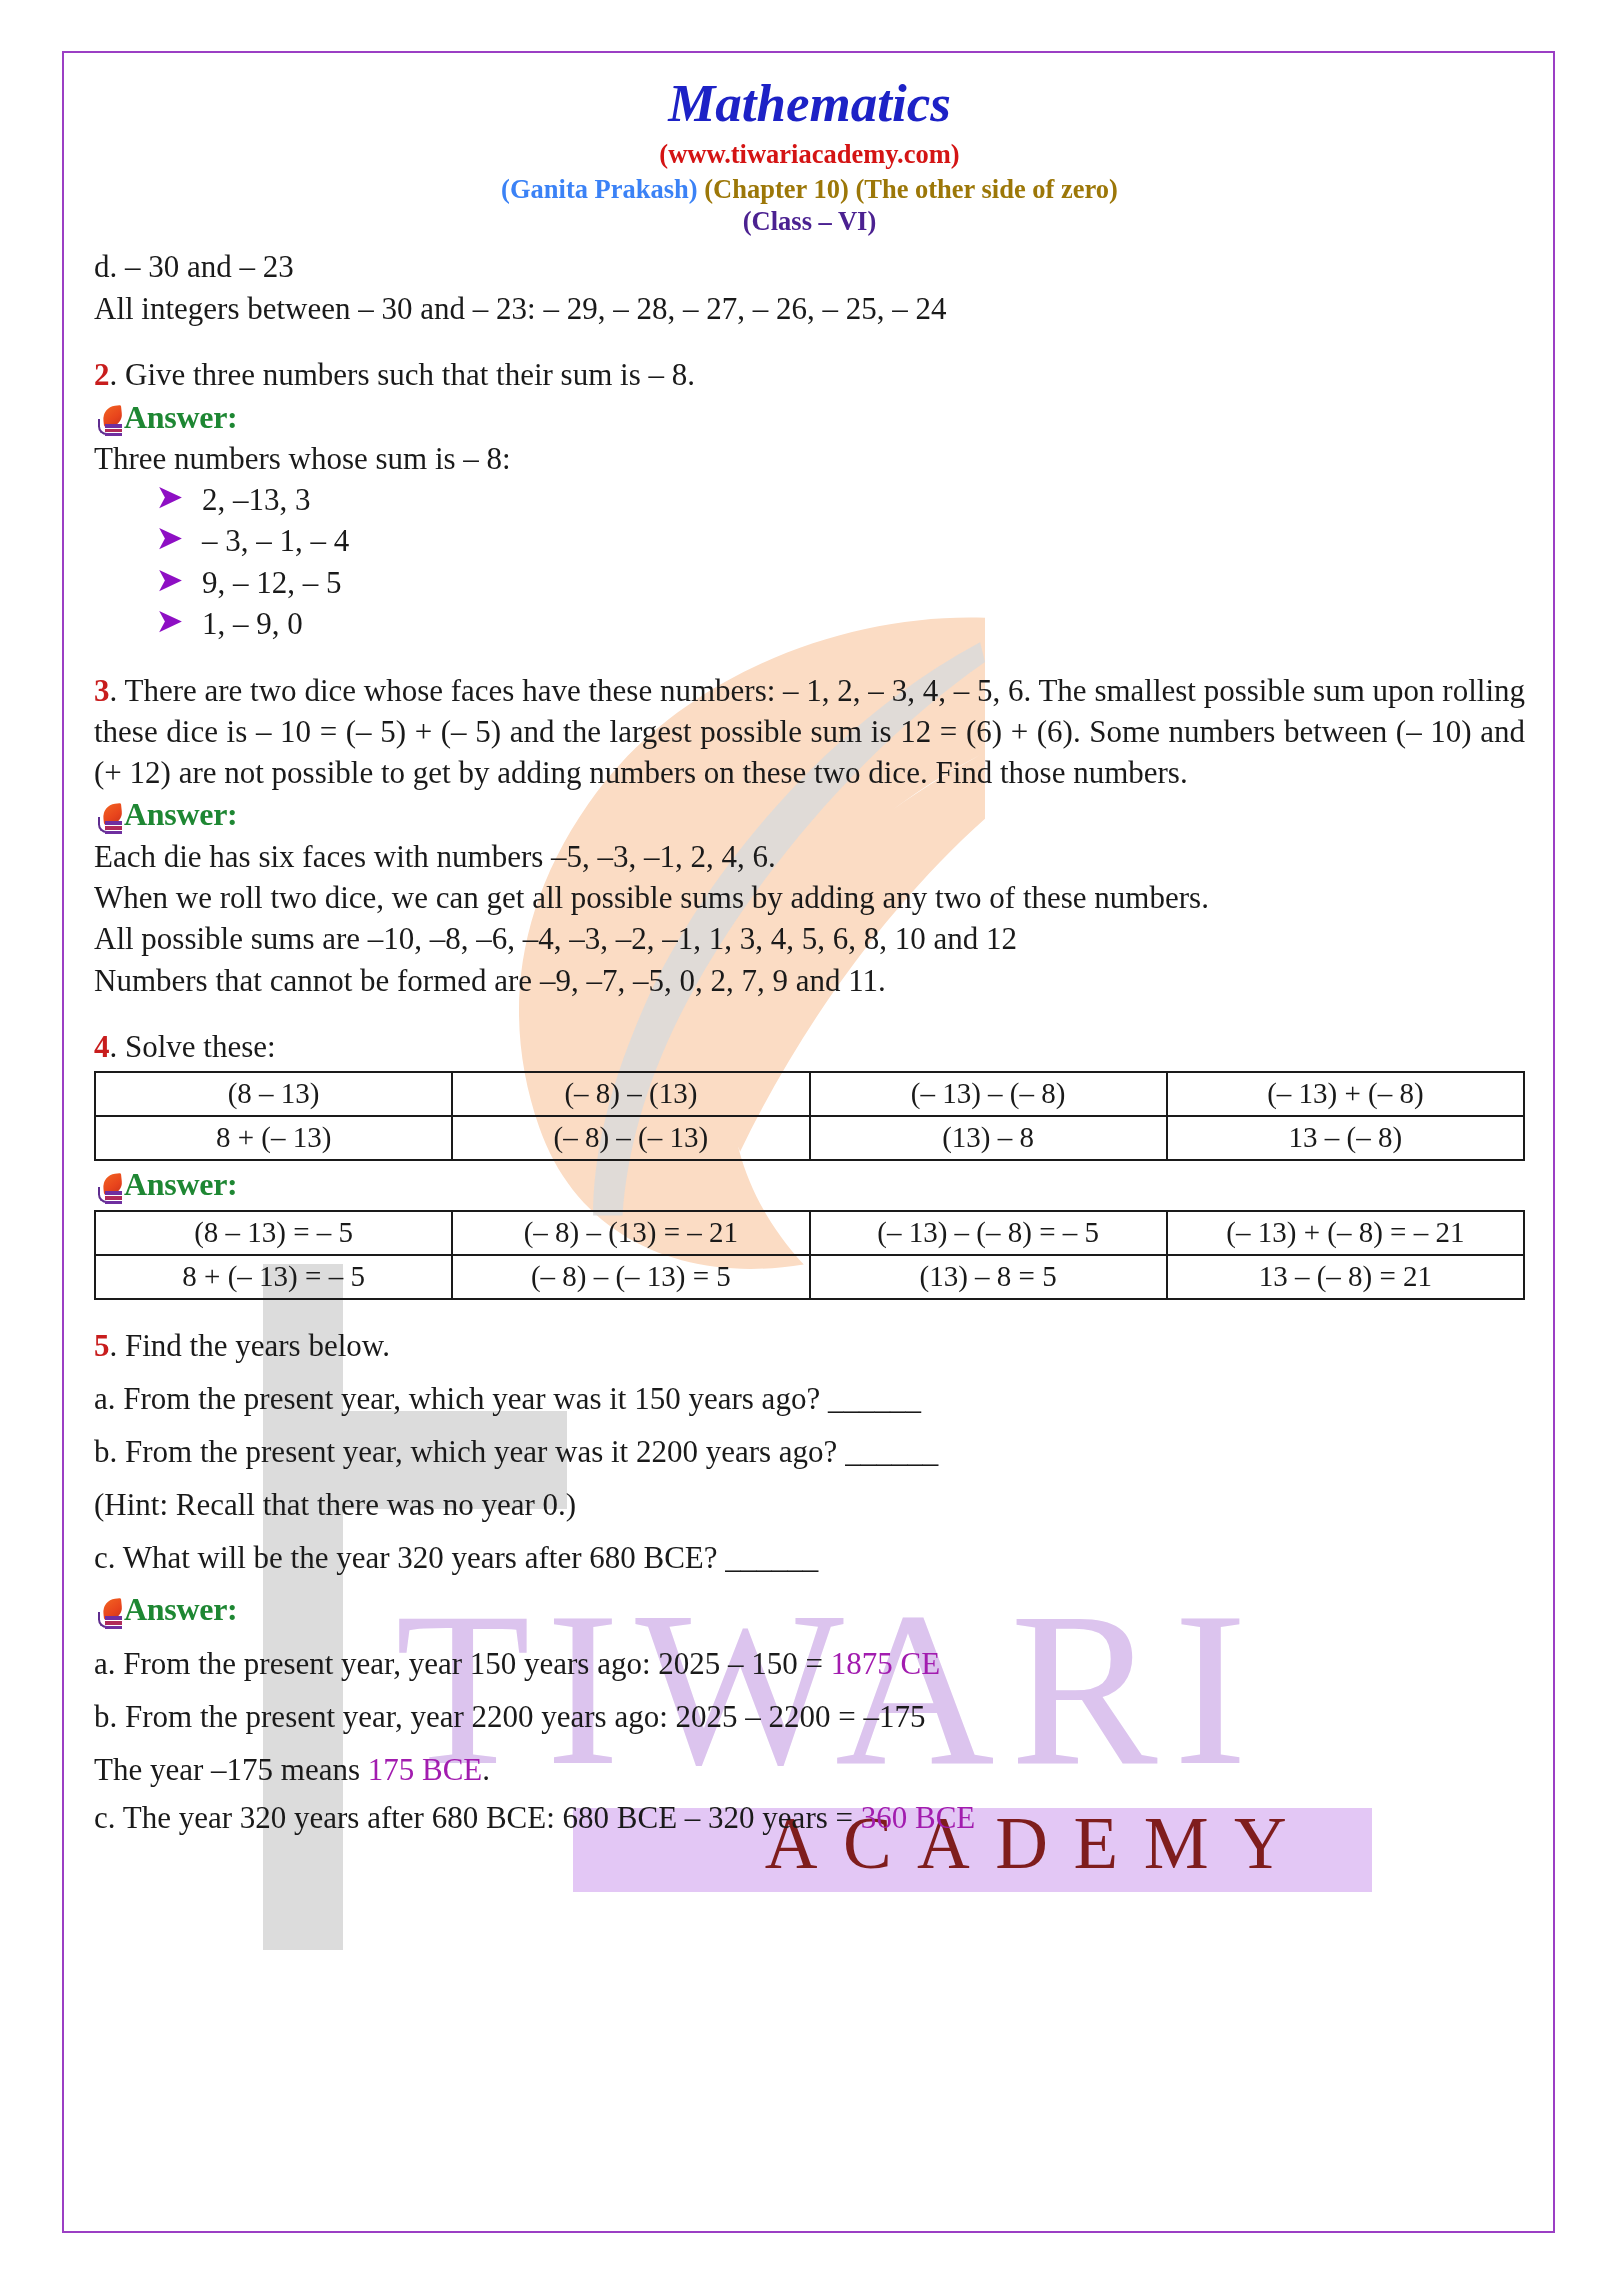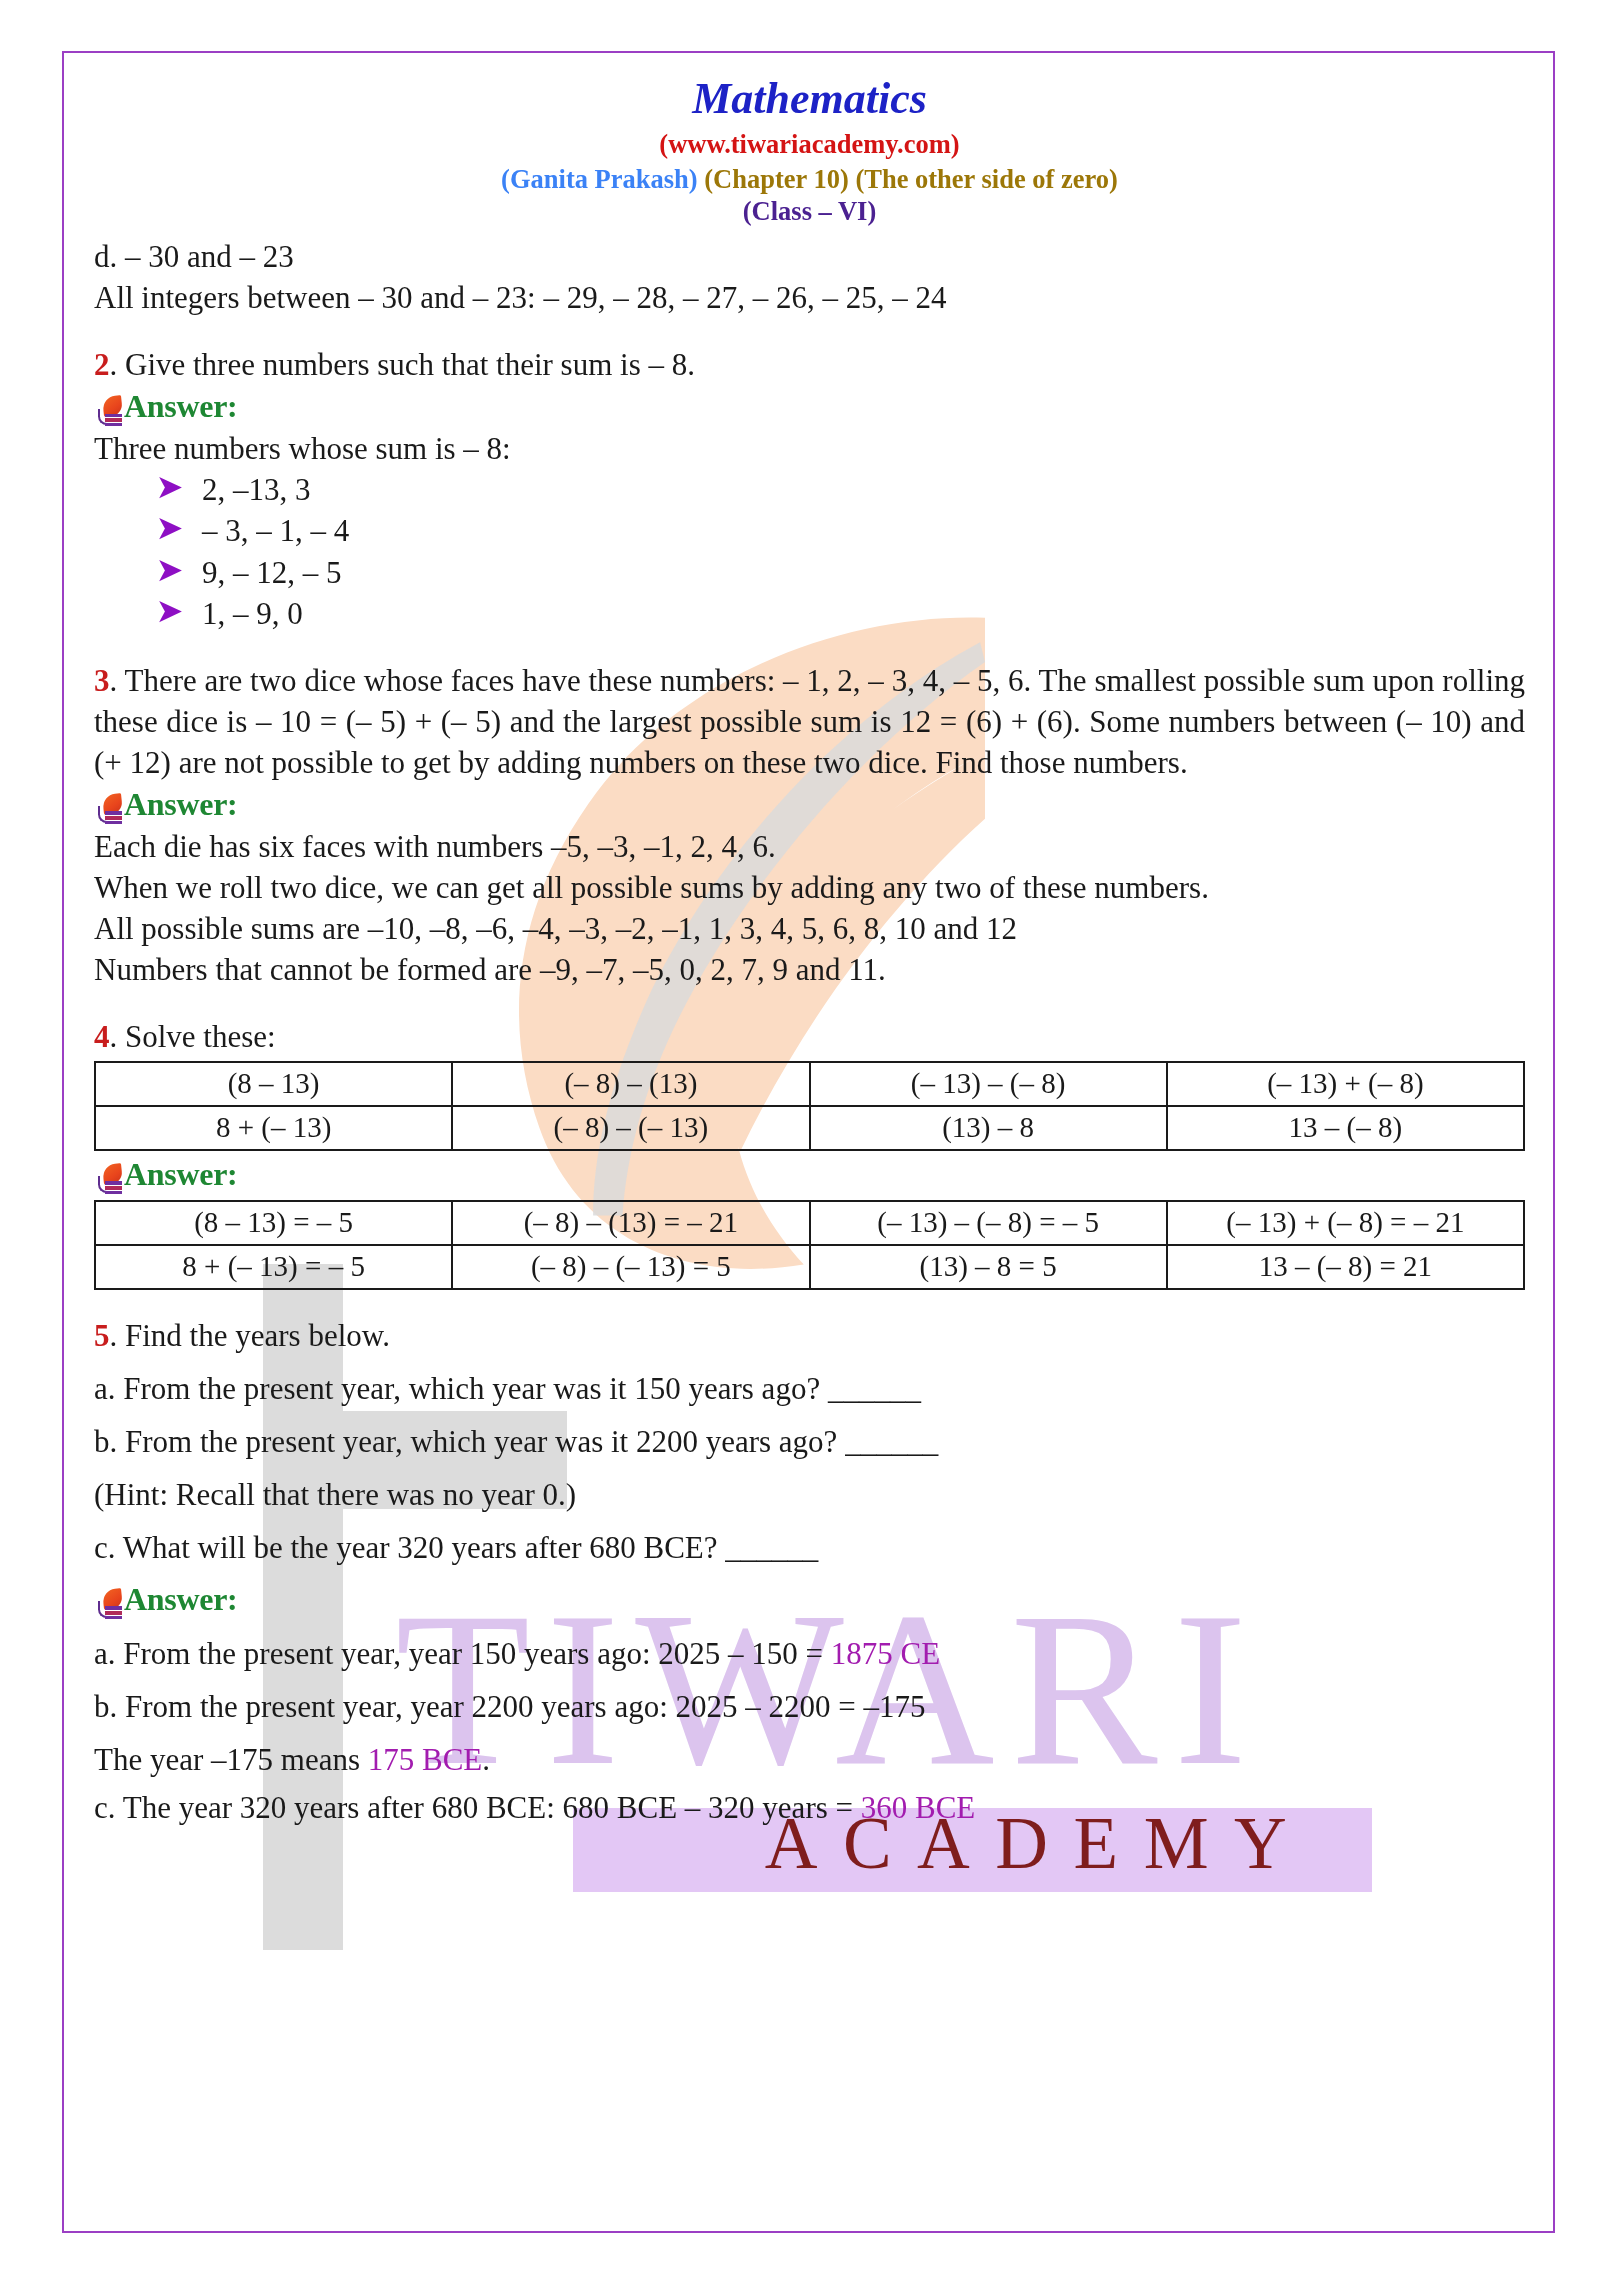--- a/index.html
+++ b/index.html
@@ -99,21 +99,21 @@
     position: absolute;
     left: 94px;
     top: 74px;
     width: 1431px;
     z-index: 3;
   }
 
   .doc-title {
     text-align: center;
     font-family: "Liberation Serif", "DejaVu Serif", serif;
-    font-size: 44px;
+    font-size: 53px;
     font-weight: bold;
     font-style: italic;
     color: #1d22c6;
     letter-spacing: 0px;
     line-height: 1.12;
     margin: 0;
   }
   .doc-site {
     text-align: center;
     font-family: "Liberation Serif", "DejaVu Serif", serif;

